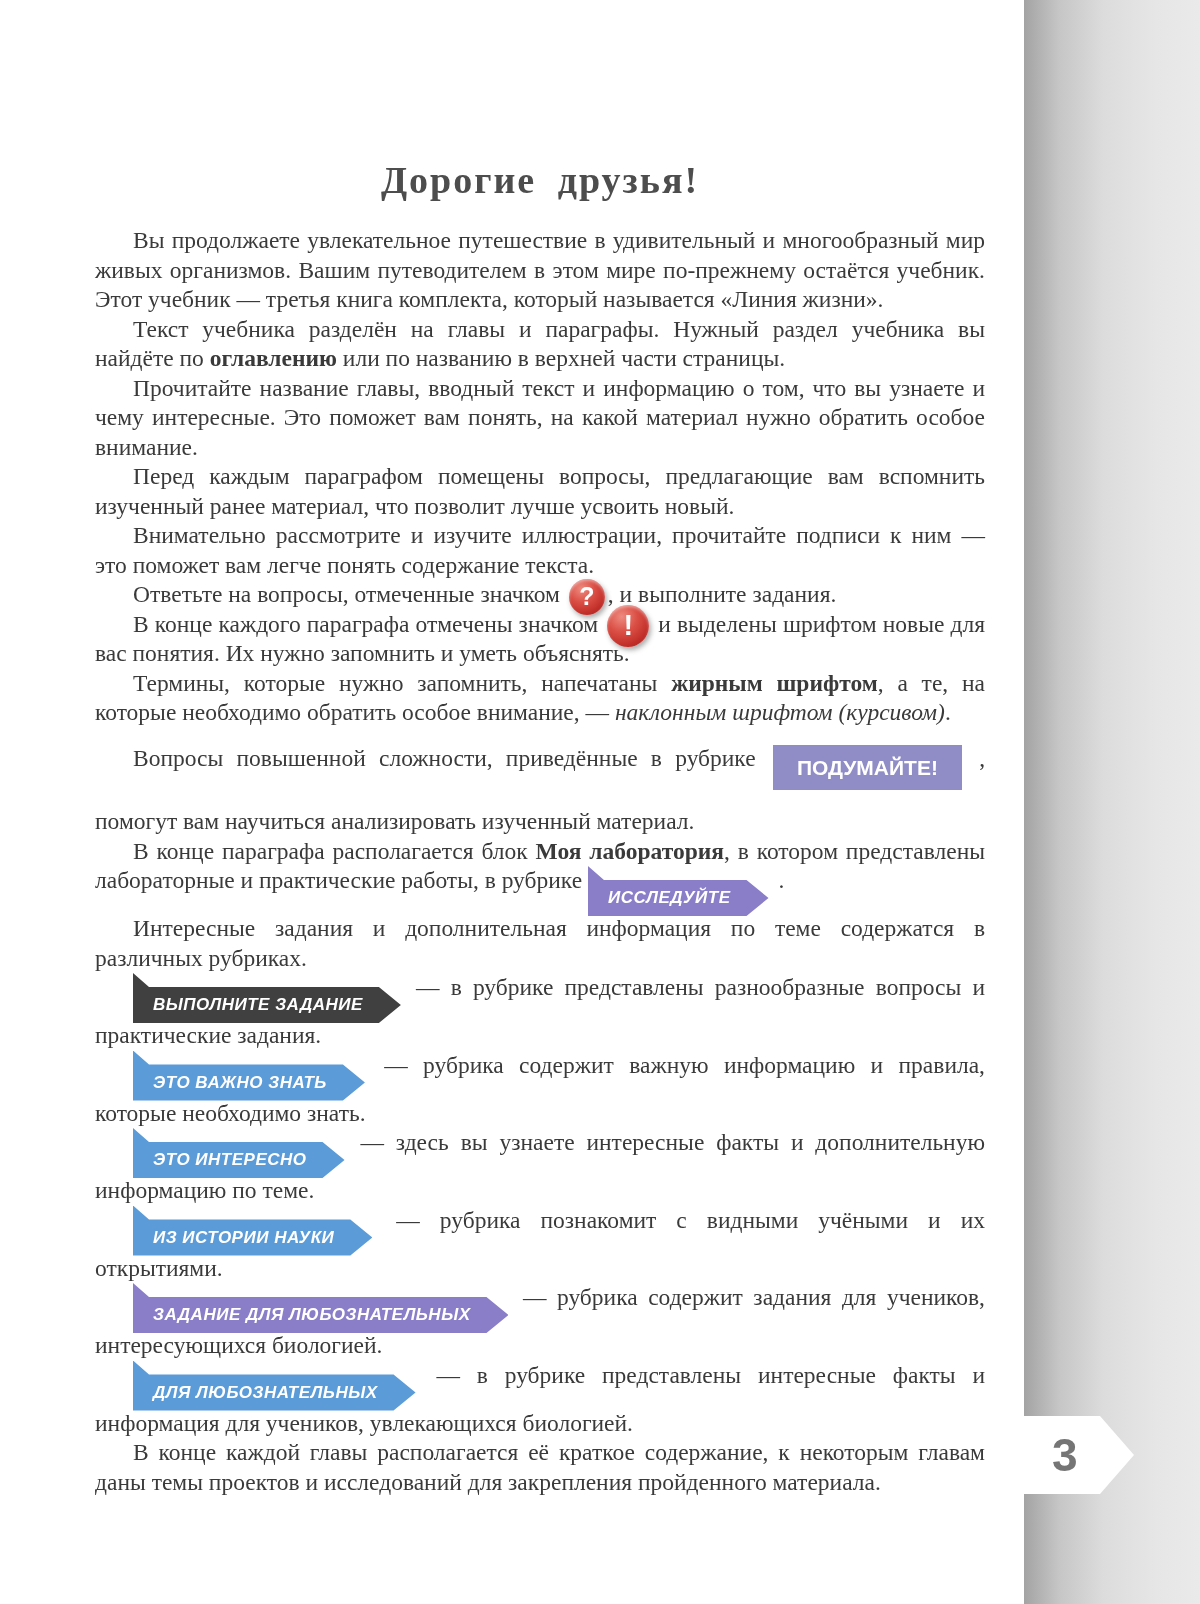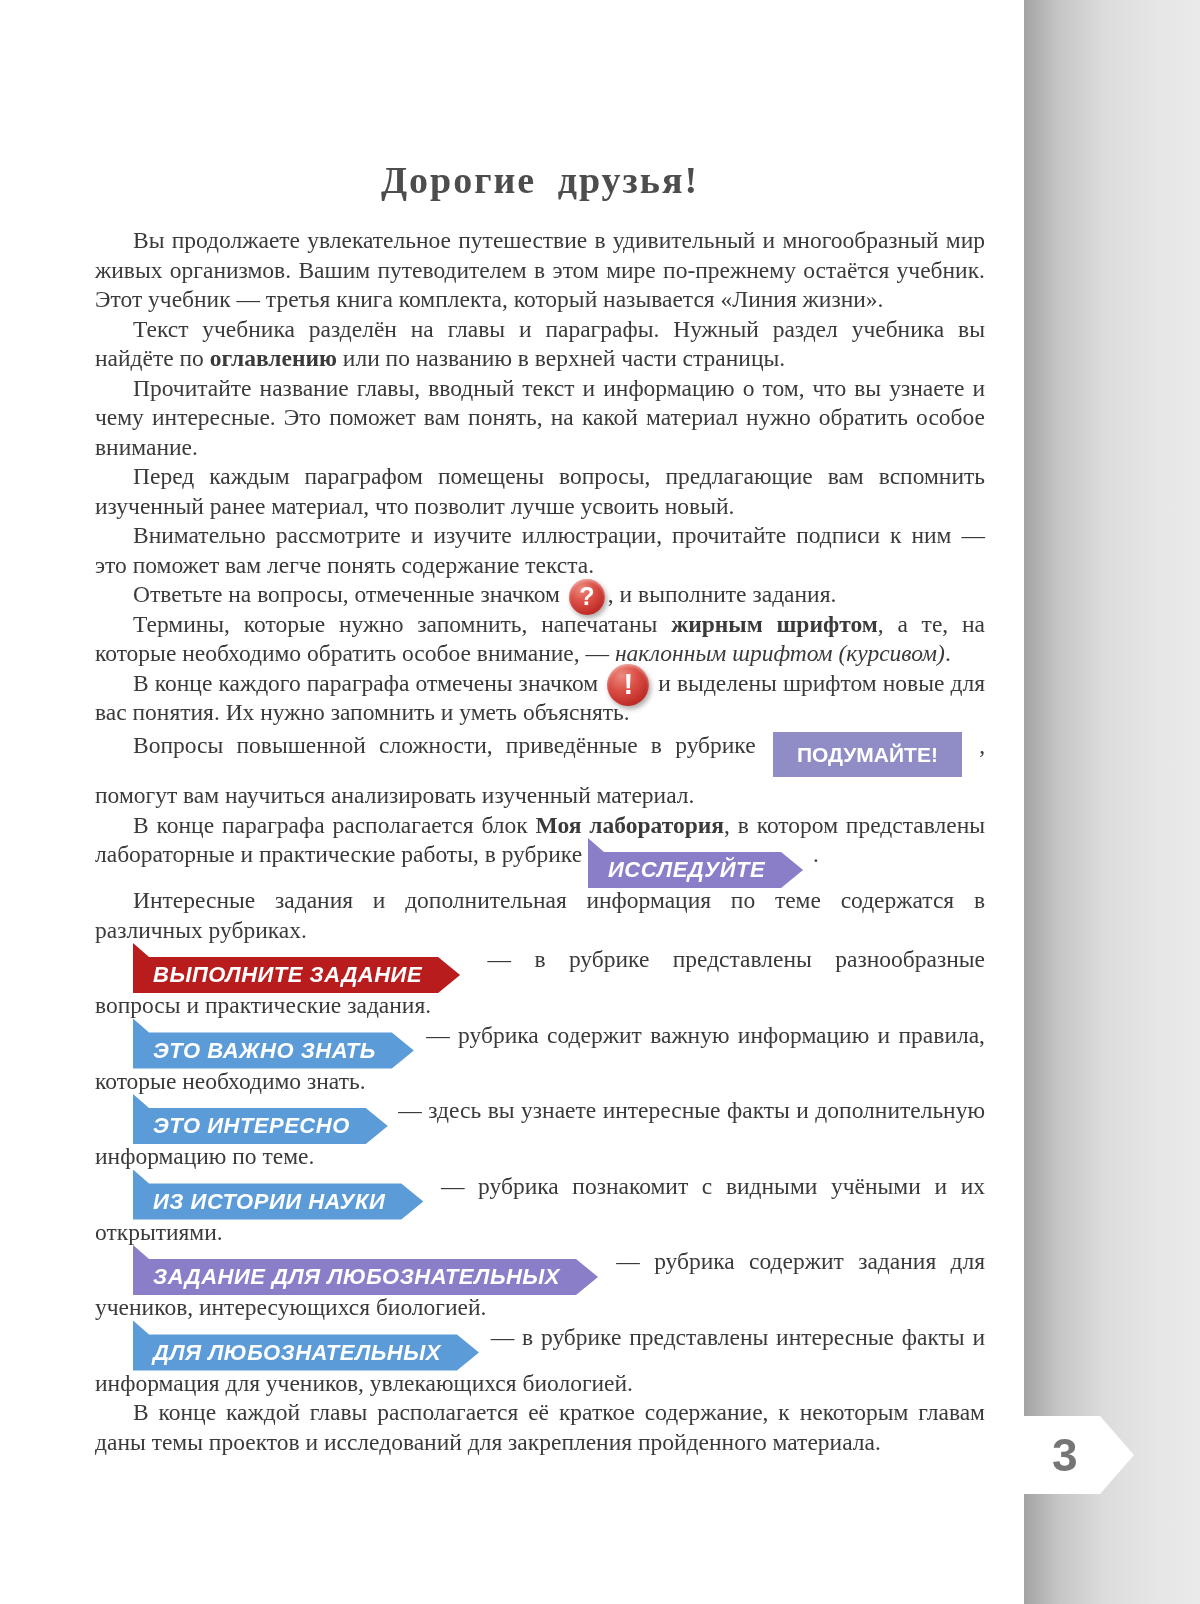--- a/index.html
+++ b/index.html
@@ -57,25 +57,25 @@
   .badge{
     display:inline-block;
     font-family:"Liberation Sans",sans-serif;
     font-weight:bold;color:#ffffff;white-space:nowrap;
     text-indent:0;
   }
   .badge.rect{
     font-size:21px;
     padding:8px 24px;
     vertical-align:-9px;
-    margin:4px 4px;
+    margin:17px 4px;
   }
   .badge.ribbon{
     font-style:italic;
-    font-size:22px;
+    font-size:17px;
     letter-spacing:0.5px;
     height:50px;
     box-sizing:border-box;
     padding:17px 38px 0 20px;
     clip-path:polygon(0 0,16px 14px,calc(100% - 22px) 14px,100% 32px,calc(100% - 22px) 50px,0 50px);
     vertical-align:-15px;
     margin:-6px 4px -2px 0;
   }
 </style>
 </head>
@@ -88,26 +88,26 @@
   </div>
   <div class="content">
     <h1 class="title">Дорогие друзья!</h1>
     <div>
         <p class="par">Вы продолжаете увлекательное путешествие в удивительный и многообразный мир живых организмов. Вашим путеводителем в этом мире по-прежнему остаётся учебник. Этот учебник — третья книга комплекта, который называется «Линия жизни».</p>
         <p class="par">Текст учебника разделён на главы и параграфы. Нужный раздел учебника вы найдёте по <b>оглавлению</b> или по названию в верхней части страницы.</p>
         <p class="par">Прочитайте название главы, вводный текст и информацию о том, что вы узнаете и чему интересные. Это поможет вам понять, на какой материал нужно обратить особое внимание.</p>
         <p class="par">Перед каждым параграфом помещены вопросы, предлагающие вам вспомнить изученный ранее материал, что позволит лучше усвоить новый.</p>
         <p class="par">Внимательно рассмотрите и изучите иллюстрации, прочитайте подписи к ним — это поможет вам легче понять содержание текста.</p>
         <p class="par">Ответьте на вопросы, отмеченные значком <span class="circle-icon q">?</span>, и выполните задания.</p>
+        <p class="par">В конце каждого параграфа отмечены значком <span class="circle-icon e">!</span> и выделены шрифтом новые для вас понятия. Их нужно запомнить и уметь объяснять.</p>
         <p class="par">Термины, которые нужно запомнить, напечатаны <b>жирным шрифтом</b>, а те, на которые необходимо обратить особое внимание, — <i>наклонным шрифтом (курсивом)</i>.</p>
-        <p class="par">В конце каждого параграфа отмечены значком <span class="circle-icon e">!</span> и выделены шрифтом новые для вас понятия. Их нужно запомнить и уметь объяснять.</p>
         <p class="par">Вопросы повышенной сложности, приведённые в рубрике <span class="badge rect" style="background: rgb(143, 140, 198);">ПОДУМАЙТЕ!</span> , помогут вам научиться анализировать изученный материал.</p>
         <p class="par">В конце параграфа располагается блок <b>Моя лаборатория</b>, в котором представлены лабораторные и практические работы, в рубрике <span class="badge ribbon" style="background: rgb(139, 126, 201);">ИССЛЕДУЙТЕ</span> .</p>
         <p class="par">Интересные задания и дополнительная информация по теме содержатся в различных рубриках.</p>
-        <p class="par"><span class="badge ribbon" style="background: #b91c1c;">ВЫПОЛНИТЕ ЗАДАНИЕ</span> — в рубрике представлены разнообразные вопросы и практические задания.</p>
+        <p class="par"><span class="badge ribbon" style="background: #404040;">ВЫПОЛНИТЕ ЗАДАНИЕ</span> — в рубрике представлены разнообразные вопросы и практические задания.</p>
         <p class="par"><span class="badge ribbon" style="background: rgb(91, 155, 216);">ЭТО ВАЖНО ЗНАТЬ</span> — рубрика содержит важную информацию и правила, которые необходимо знать.</p>
         <p class="par"><span class="badge ribbon" style="background: rgb(91, 155, 216);">ЭТО ИНТЕРЕСНО</span> — здесь вы узнаете интересные факты и дополнительную информацию по теме.</p>
         <p class="par"><span class="badge ribbon" style="background: rgb(91, 155, 216); font-style: italic;">ИЗ ИСТОРИИ НАУКИ</span> — рубрика познакомит с видными учёными и их открытиями.</p>
         <p class="par"><span class="badge ribbon" style="background: rgb(139, 126, 201);">ЗАДАНИЕ ДЛЯ ЛЮБОЗНАТЕЛЬНЫХ</span> — рубрика содержит задания для учеников, интересующихся биологией.</p>
         <p class="par"><span class="badge ribbon" style="background: rgb(91, 155, 216);">ДЛЯ ЛЮБОЗНАТЕЛЬНЫХ</span> — в рубрике представлены интересные факты и информация для учеников, увлекающихся биологией.</p>
         <p class="par">В конце каждой главы располагается её краткое содержание, к некоторым главам даны темы проектов и исследований для закрепления пройденного материала.</p>
       </div>
   </div>
 </div>
 

